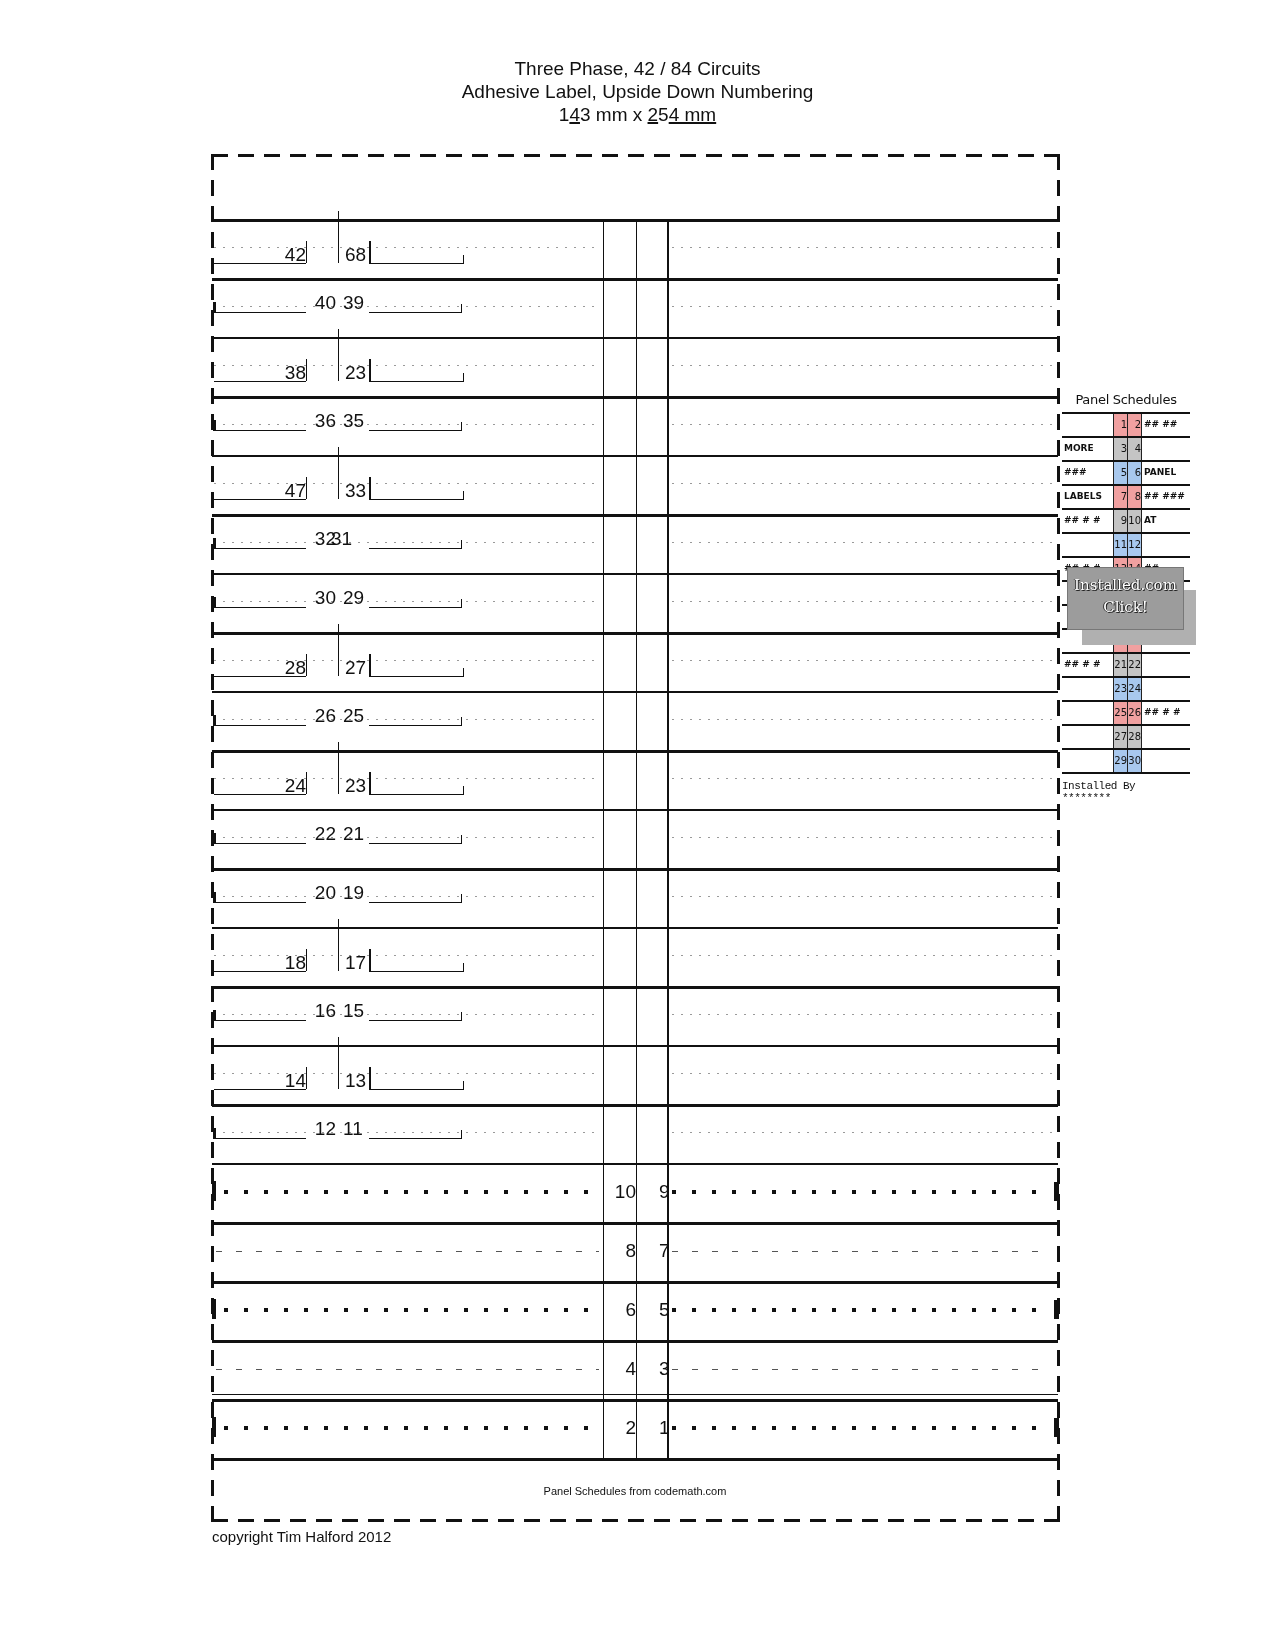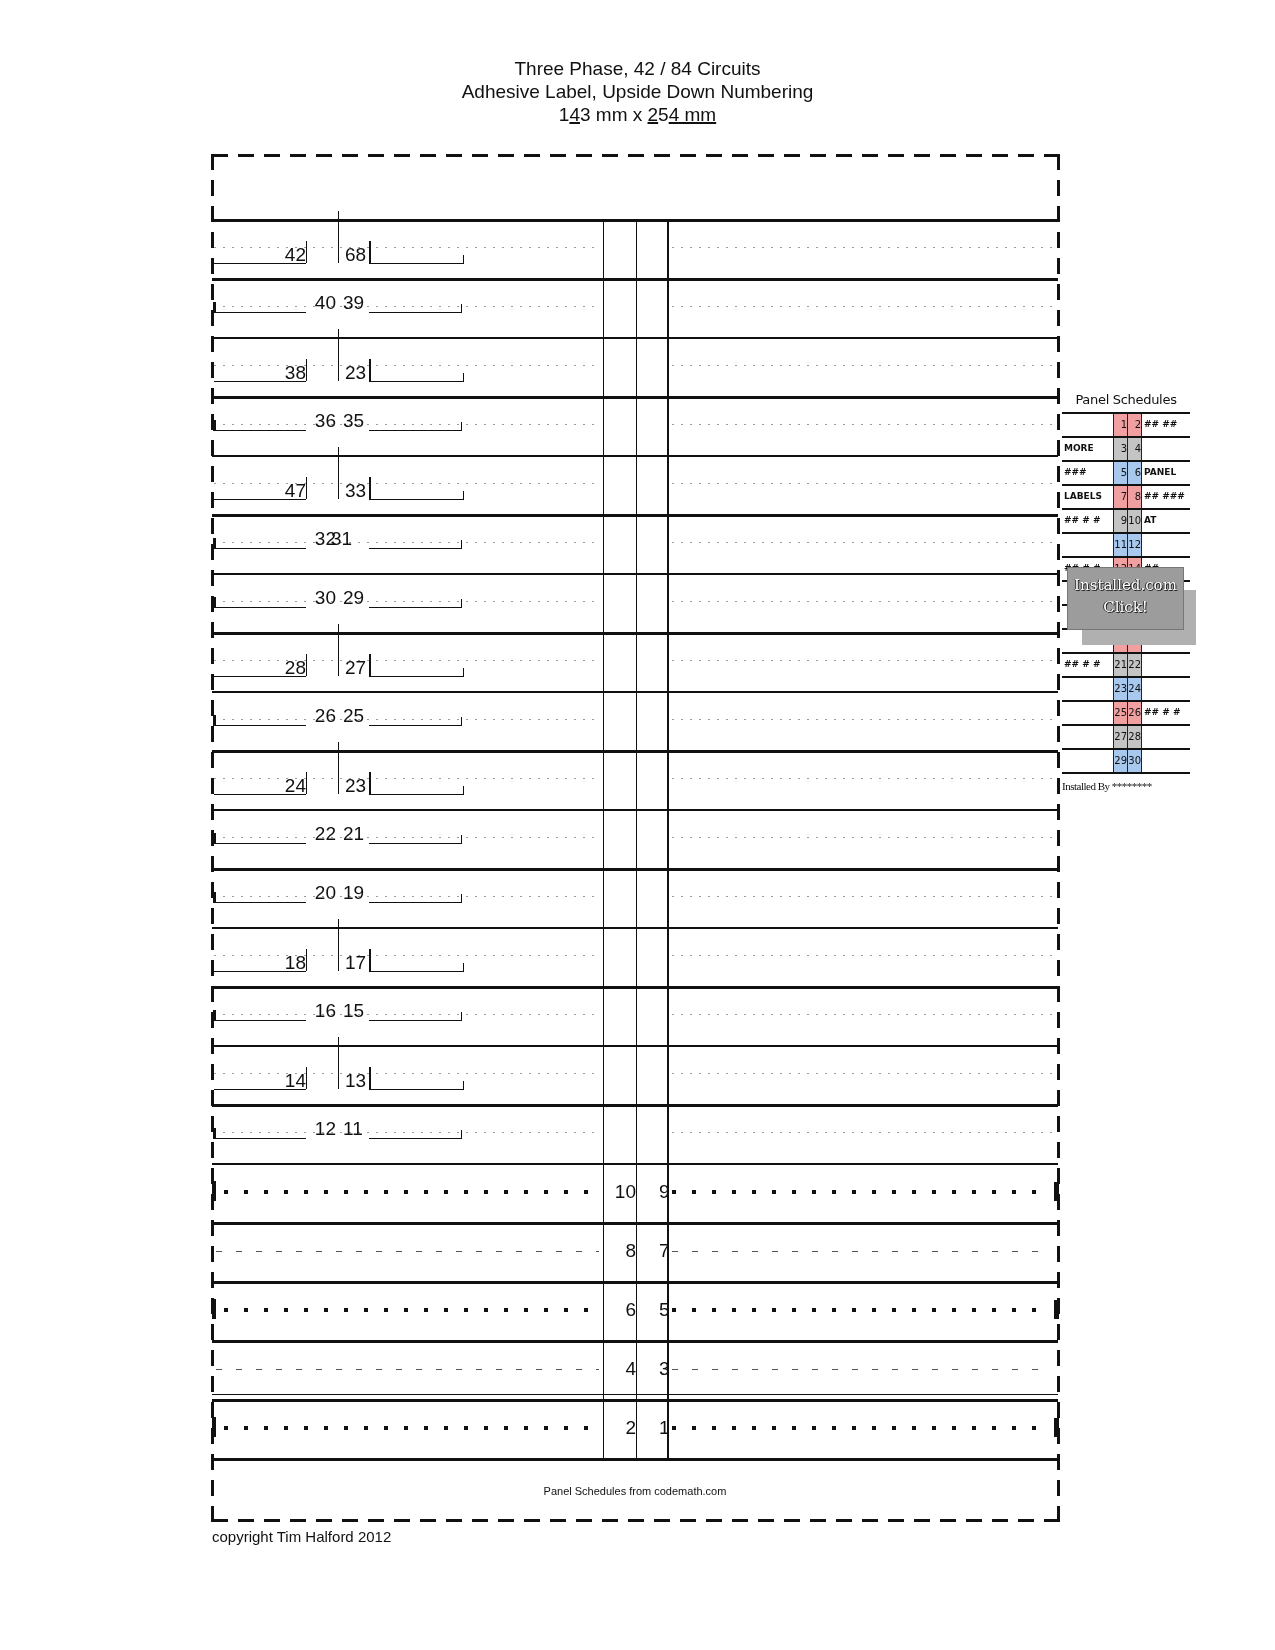--- a/index.html
+++ b/index.html
@@ -34,21 +34,21 @@
   .sb-row { position:relative; height:22px; border-top:2px solid #111; font-size:9px; }
   .sb-row .lab { position:absolute; left:2px; top:5px; width:48px; font-weight:bold; }
   .sb-row .rlab { position:absolute; left:82px; top:5px; font-weight:bold; }
   .sb-row .c1, .sb-row .c2 { position:absolute; top:0; width:13px; height:22px; font-size:10px; text-align:right; line-height:22px;
                              border-left:1px solid #222; }
   .sb-row .c1 { left:51px; }
   .sb-row .c2 { left:65px; border-right:1px solid #222; }
   .red { background:#f0a0a0; }
   .gray { background:#c4c4c4; }
   .blue { background:#a8c8ee; }
-  .sb-install { font-size:11px; margin-top:6px; font-family:Liberation Serif, serif; letter-spacing:-0.5px; }
+  .sb-install { font-size:11px; margin-top:6px; font-family:Liberation Mono, monospace; letter-spacing:-0.5px; }
   .popup-shadow { position:absolute; left:1082px; top:590px; width:114px; height:55px; background:#b0b0b0; }
   .popup { position:absolute; left:1067px; top:567px; width:117px; height:63px; background:#9c9c9c;
            border:1px solid #777; text-align:center; font-family:"DejaVu Serif", serif; color:#fff;
            font-size:15px; line-height:22px; text-shadow:1px 1px 0 #222, -1px 0 0 #333; padding-top:6px; box-sizing:border-box; }
 </style>
 </head>
 <body>
 
 <div class="title" style="top:57px;">
   <span class="l">Three Phase, 42 / 84 Circuits</span>

